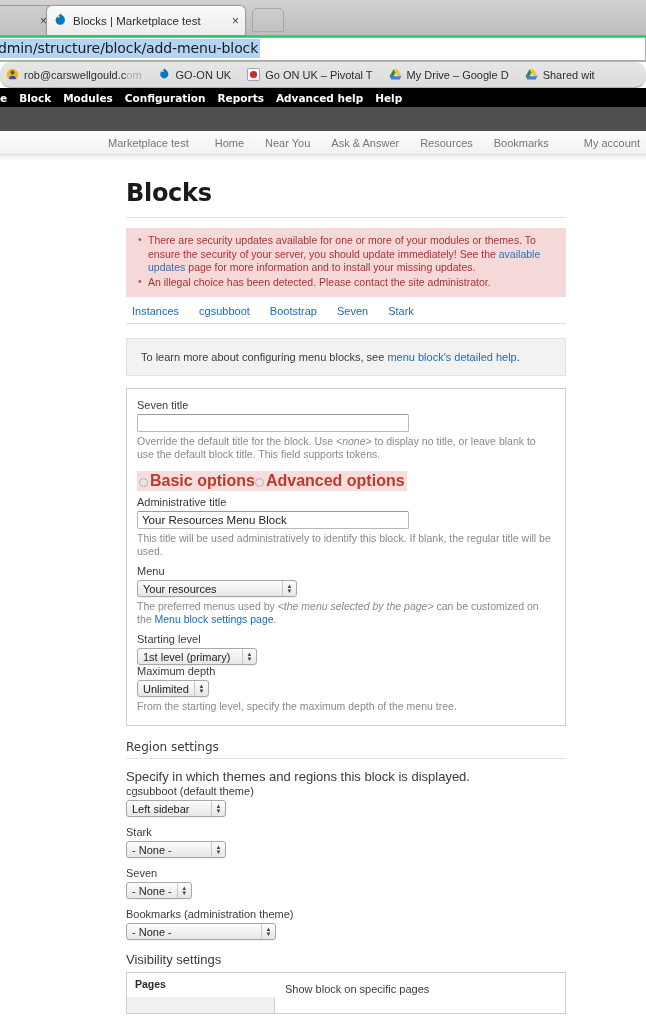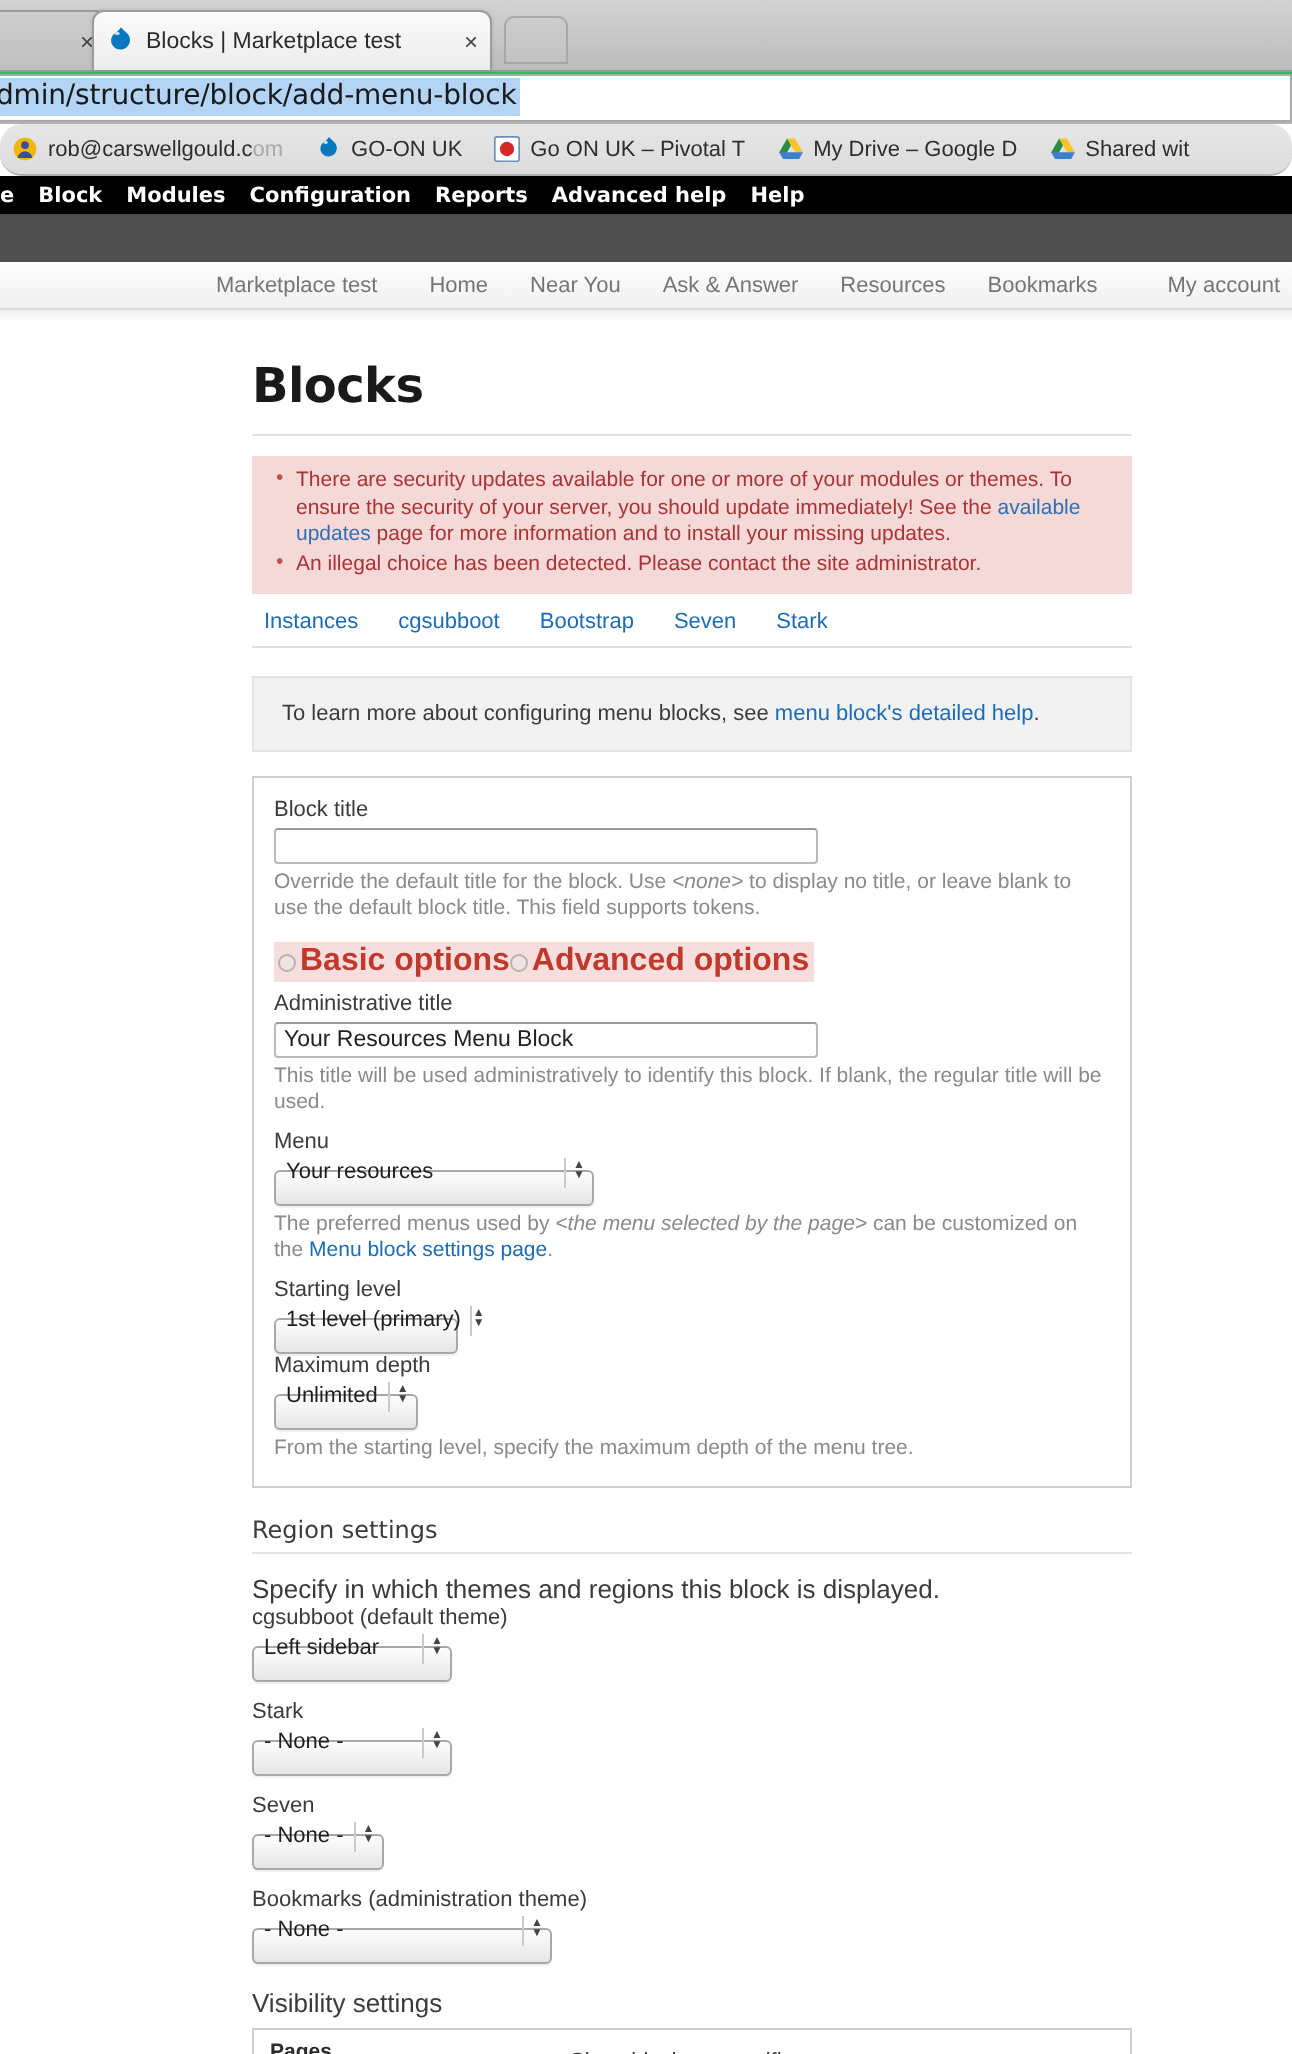--- a/index.html
+++ b/index.html
@@ -342,21 +342,21 @@
   .mac-select {
     display: inline-flex;
     align-items: center;
     height: 17px;
     background: linear-gradient(#fdfdfd, #e6e6e6);
     border: 1px solid #a8a8a8;
     border-radius: 3px;
     box-sizing: border-box;
     font-size: 11px;
     color: #1e1e1e;
-    padding: 0 0 16px 5px;
+    padding: 0 0 0 5px;
     white-space: nowrap;
     box-shadow: 0 1px 0 rgba(0,0,0,.06);
   }
   .mac-select .sv { padding-right: 5px; }
   .mac-select .arrows {
     width: 13px;
     height: 15px;
     border-left: 1px solid #c9c9c9;
     display: flex;
     flex-direction: column;
@@ -555,21 +555,21 @@
       <a href="#">Seven</a>
       <a href="#">Stark</a>
     </div>
 
     <div class="help-box">
       <span>To learn more about configuring menu blocks, see </span><a href="#">menu block's detailed help</a><span>.</span>
     </div>
 
     <div class="settings-box">
 
-      <label class="flabel">Block title</label>
+      <label class="flabel">Seven title</label>
       <input class="text-input" type="text" value="" style="">
       <div class="desc">
         <span>Override the default title for the block. Use </span><em>&lt;none&gt;</em><span> to display no title, or leave blank to use the default block title. This field supports tokens.</span>
       </div>
 
       <div class="opt-row">
         <span class="radio-dot"></span><label>Basic options</label><span class="radio-dot"></span><label>Advanced options</label>
       </div>
 
       <label class="flabel">Administrative title</label>
@@ -579,21 +579,21 @@
       <label class="flabel">Menu</label>
       <div class="mac-select w-lg">
         <span class="sv">Your resources</span>
         <span class="arrows">▲<br>▼</span>
       </div>
       <div class="desc">
         <span>The preferred menus used by </span><em>&lt;the menu selected by the page&gt;</em><span> can be customized on the </span><a href="#">Menu block settings page</a><span>.</span>
       </div>
 
       <label class="flabel">Starting level</label>
-      <div class="mac-select w-sm" style="width:92px">
+      <div class="mac-select w-sm" style="width:120px">
         <span class="sv">1st level (primary)</span>
         <span class="arrows">▲<br>▼</span>
       </div>
 
       <label class="flabel">Maximum depth</label>
       <div class="mac-select w-fit">
         <span class="sv">Unlimited</span>
         <span class="arrows">▲<br>▼</span>
       </div>
       <div class="desc" style="margin-bottom:0">From the starting level, specify the maximum depth of the menu tree.</div>

